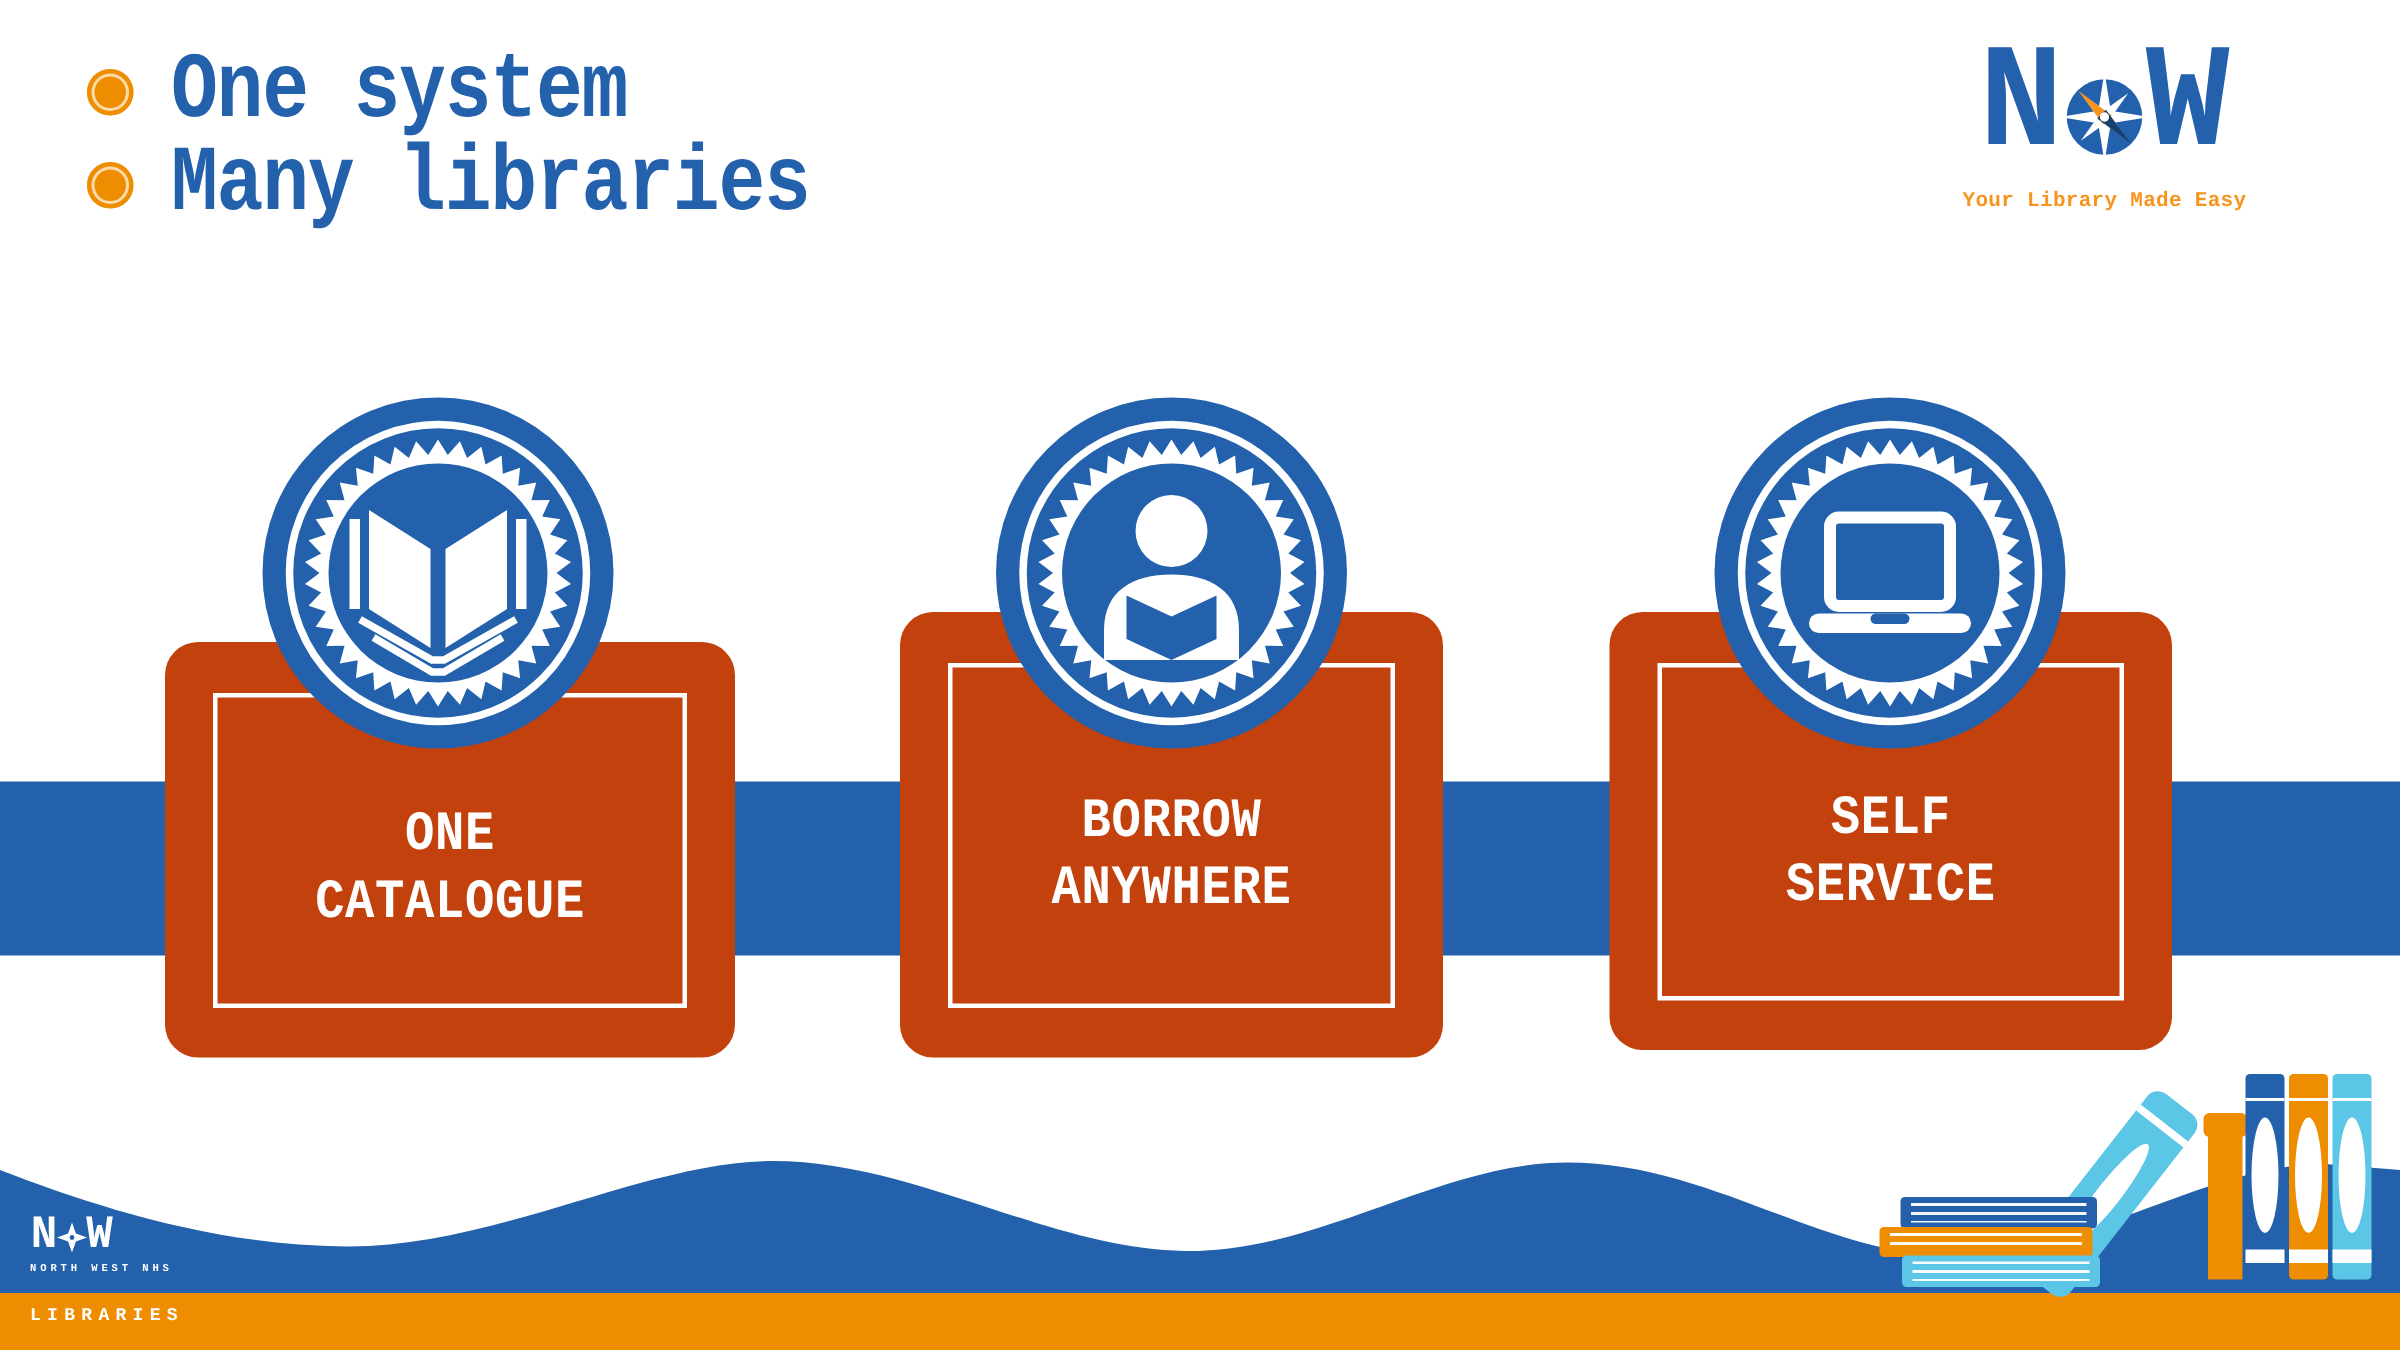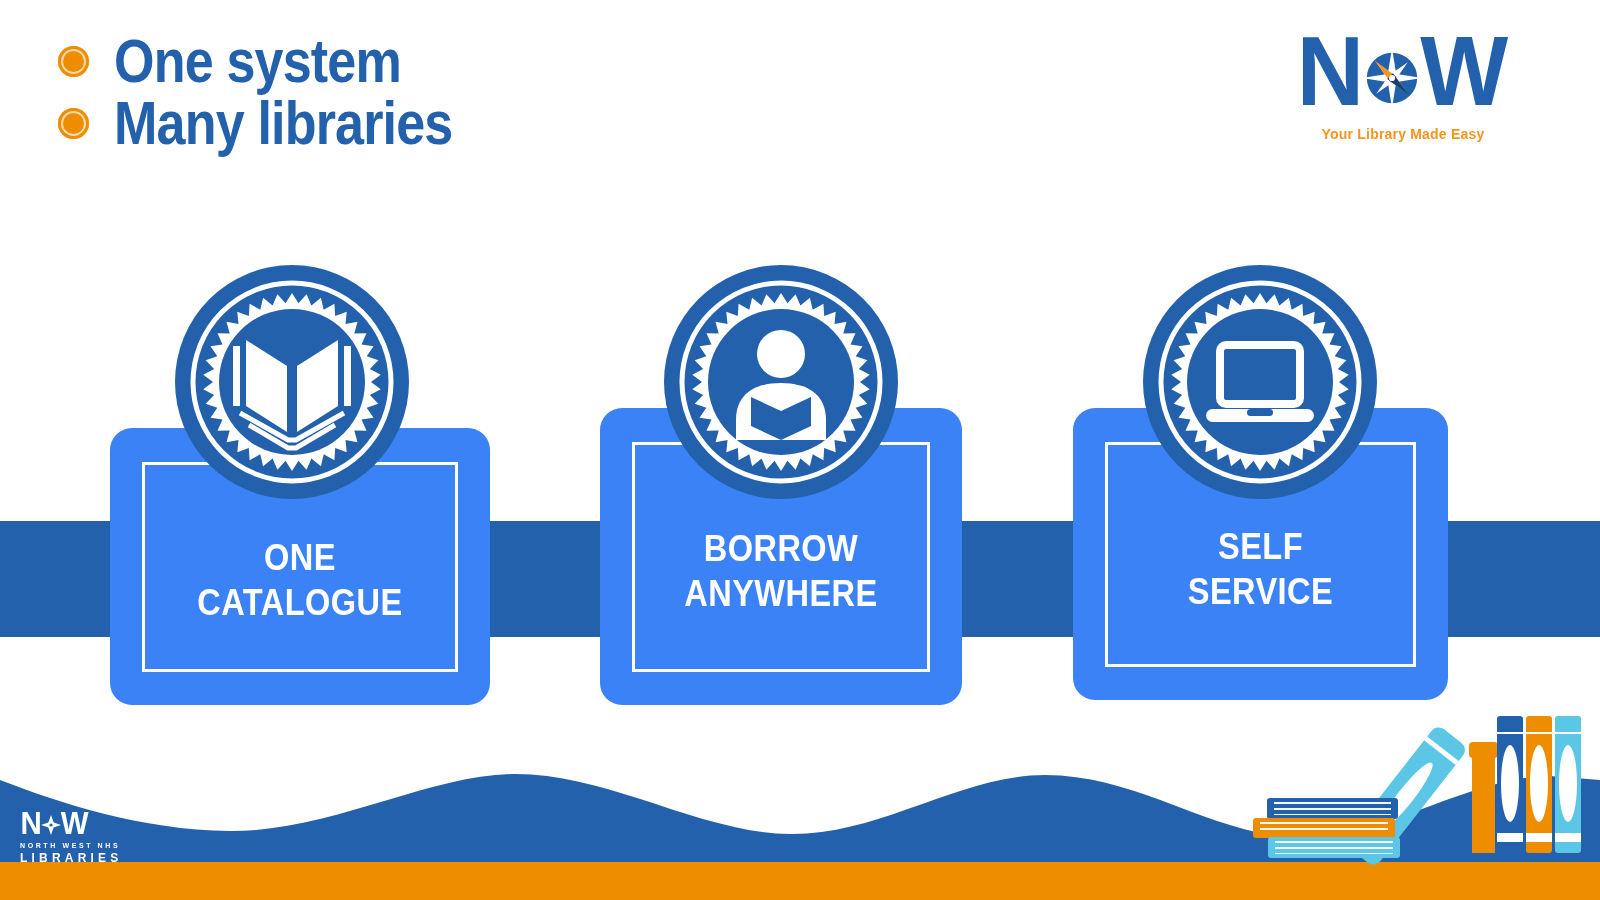--- a/index.html
+++ b/index.html
@@ -1,18 +1,18 @@
 <!DOCTYPE html>
 <html><head>
 <meta charset="utf-8">
 <style>
   html,body{margin:0;padding:0;background:#ffffff;}
   .stage{
     position:relative;width:1600px;height:900px;background:#ffffff;
-    overflow:hidden;font-family:Liberation Sans, sans-serif;
+    overflow:hidden;font-family:Liberation Mono, monospace;
   }
   
   .bullets{position:absolute;left:58px;top:30px;}
   .bullet-row{display:flex;align-items:center;height:62px;}
   .dot{
     width:31px;height:31px;border-radius:50%;flex:0 0 31px;margin-right:25px;
     background:#ee8d00;
     box-shadow:inset 0 0 0 3px #ee8d00, inset 0 0 0 5px rgba(255,246,228,.75);
   }
   .bullet-text{
@@ -22,21 +22,21 @@
   }
   
   .logo{position:absolute;left:1258px;top:22px;width:290px;text-align:center;}
   .logo-row{display:flex;align-items:flex-start;justify-content:center;}
   .logo-letter{font-size:98px;font-weight:bold;color:#2361ac;line-height:1;transform:scaleX(.95);}
   .logo-compass{margin:25px -5px 0 -5px;}
   .logo-tagline{font-size:14px;font-weight:bold;color:#f7941e;margin-top:6px;letter-spacing:.2px;white-space:nowrap;}
   
   .band{position:absolute;left:0;top:521px;width:1600px;height:116px;background:#2361ac;}
   
-  .card{position:absolute;background:#3b82f6;border-radius:22px;}
+  .card{position:absolute;background:#c2410c;border-radius:22px;}
   .card-inner{position:absolute;left:32px;right:32px;top:34px;bottom:33px;border:3px solid #ffffff;}
   .card-label{
     position:absolute;left:0;right:0;top:55%;transform:translateY(-50%);
     text-align:center;color:#ffffff;font-weight:bold;font-size:37px;line-height:45px;
   }
   .card-line{display:block;transform:scaleX(.88);letter-spacing:.5px;white-space:nowrap;}
   .card-1{left:110px;top:428px;width:380px;height:277px;}
   .card-2{left:600px;top:408px;width:362px;height:297px;}
   .card-3{left:1073px;top:408px;width:375px;height:292px;}
   
@@ -46,21 +46,21 @@
   .badge-3{left:1140px;top:262px;}
   
   .wave{position:absolute;left:0;top:700px;}
   .strip{position:absolute;left:0;top:862px;width:1600px;height:38px;background:#ee8d00;}
   
   .footer-logo{position:absolute;left:20px;top:808px;color:#ffffff;}
   .fl-row{display:flex;align-items:flex-start;}
   .fl-letter{font-size:31px;font-weight:bold;line-height:1;transform:scaleX(.95);}
   .fl-compass{margin:7px -1px 0 -1px;}
   .fl-sub{font-size:7px;font-weight:bold;letter-spacing:2.6px;margin-top:3px;white-space:nowrap;}
-  .fl-title{font-size:12px;font-weight:bold;letter-spacing:4.2px;margin-top:2px;white-space:nowrap;}
+  .fl-title{font-size:12px;font-weight:bold;letter-spacing:4.2px;margin-top:20px;white-space:nowrap;}
   
   .books{position:absolute;left:1220px;top:690px;width:380px;height:175px;}
   .bk{position:absolute;}
   .rounded{border-radius:3px;}
   .hpages{position:absolute;left:7px;right:7px;top:4px;bottom:4px;
     background:repeating-linear-gradient(to bottom, rgba(255,255,255,.95) 0 2px, transparent 2px 6px);}
   .bk-h1{left:47px;top:108px;width:131px;height:21px;background:#2361ac;}
   .bk-h2{left:33px;top:128px;width:142px;height:20px;background:#ee8d00;}
   .bk-h3{left:48px;top:147px;width:132px;height:21px;background:#5bc6e6;}
   .bk-lean{left:166px;top:30px;width:40px;height:152px;background:#5bc6e6;border-radius:9px;transform:rotate(38deg);}

